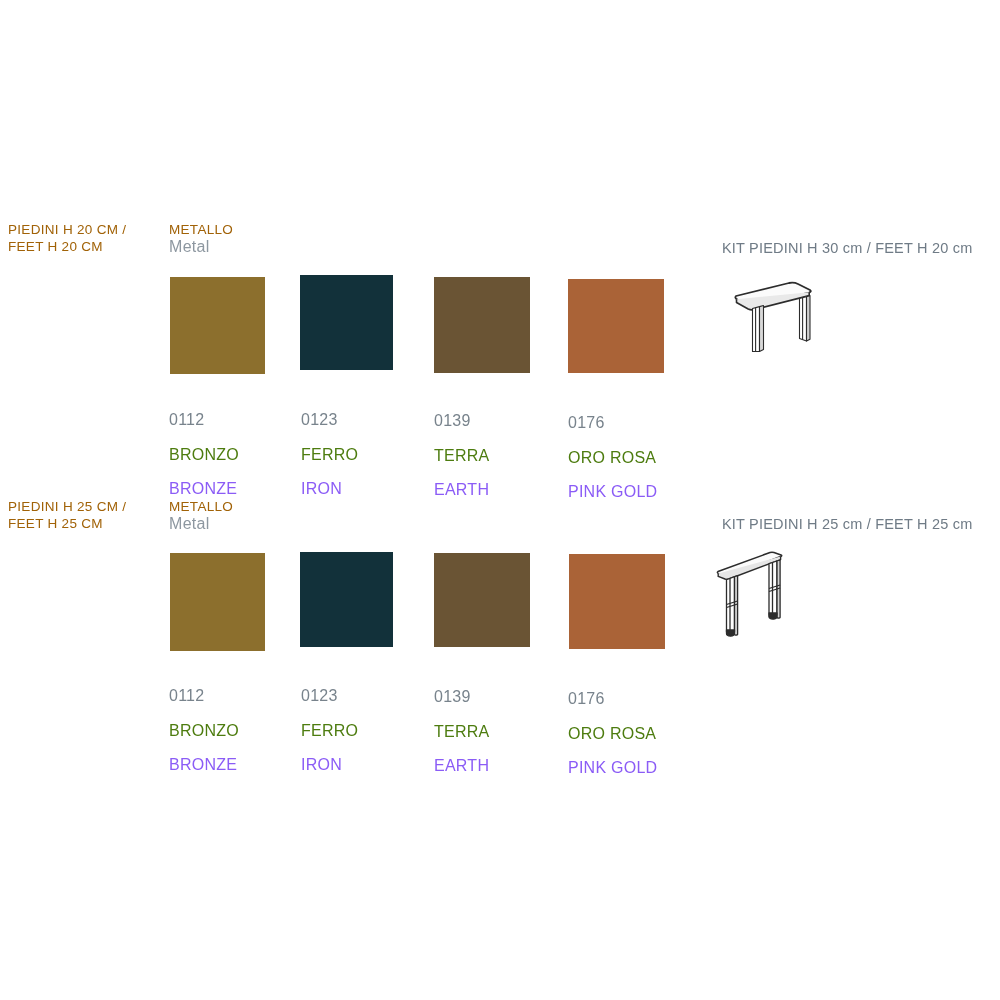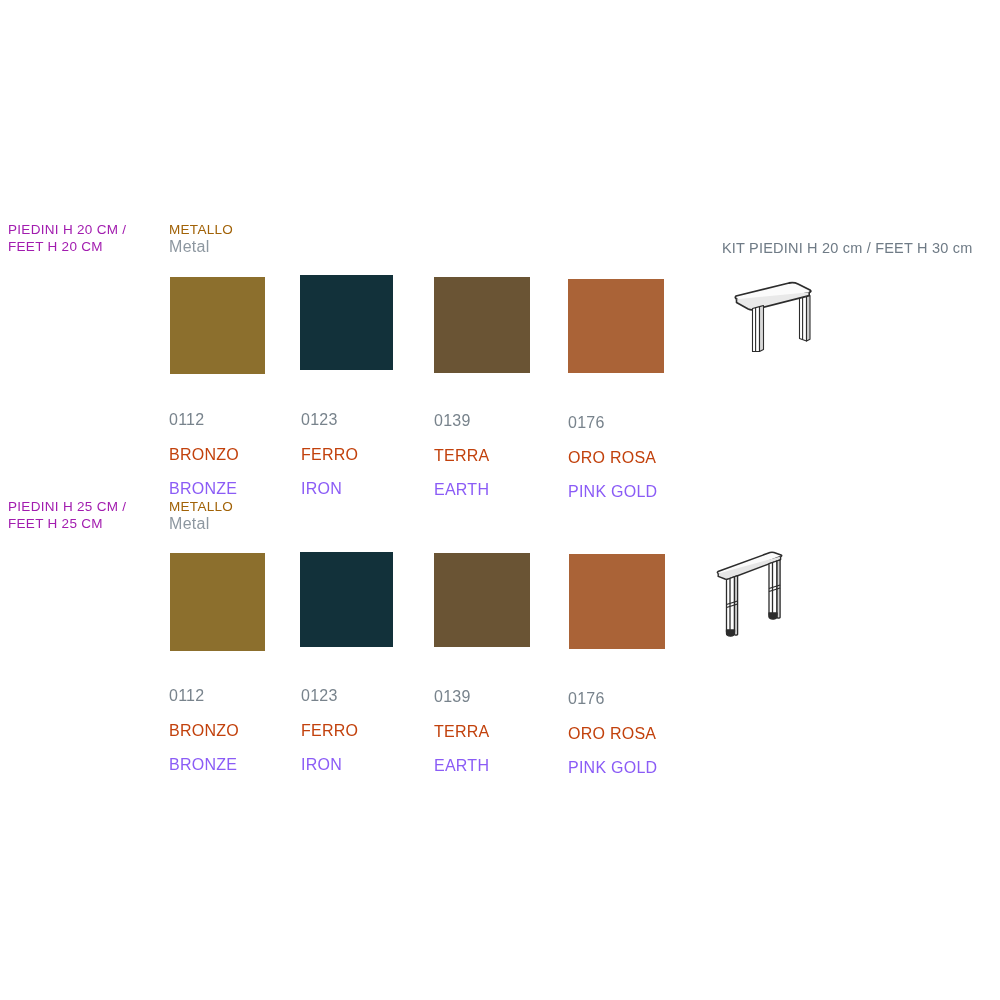--- a/index.html
+++ b/index.html
@@ -23,21 +23,21 @@
   }
 
   
   .abs { position: absolute; }
 
   
   .cat-label {
     font-size: 13.5px;
     line-height: 17px;
     letter-spacing: 0.3px;
-    color: #a21caf;
+    color: #a16207;
     white-space: pre-line;
   }
 
   
   .material-it {
     font-size: 13.5px;
     line-height: 17px;
     letter-spacing: 0.3px;
     color: #a16207;
   }
@@ -55,21 +55,21 @@
   }
   .swatch-caption {
     position: absolute;
     font-size: 16px;
     line-height: 17.2px;
     letter-spacing: 0.25px;
     color: #7c868f;
     white-space: pre-line;
   }
   .swatch-caption .code { display: block; color: #78838c; }
-  .swatch-caption .name-it { display: block; color: #c2410c; }
+  .swatch-caption .name-it { display: block; color: #4d7c0f; }
   .swatch-caption .name-en { display: block; color: #8b5cf6; }
 
   
   .kit-label {
     font-size: 14.5px;
     line-height: 19px;
     letter-spacing: 0.2px;
     color: #6f7b86;
     white-space: nowrap;
   }
@@ -113,21 +113,21 @@
       <span class="name-en">EARTH</span>
     </div>
 
     <div class="swatch" style="left:568px;top:279px;width:96px;height:94px;background:#aa6337;"></div>
     <div class="swatch-caption" style="left:568px;top:397px;width:130px;">
       <span class="code">0176</span>
       <span class="name-it">ORO ROSA</span>
       <span class="name-en">PINK GOLD</span>
     </div>
 
-    <div class="kit-label abs" style="left:722px;top:239px;">KIT PIEDINI H 20 cm / FEET H 30 cm</div>
+    <div class="kit-label abs" style="left:722px;top:239px;">KIT PIEDINI H 30 cm / FEET H 20 cm</div>
 
     <div class="kit-illustration" style="left:714px;top:272px;">
       <svg width="110" height="82" viewBox="0 0 110 82" xmlns="http://www.w3.org/2000/svg">
         <g fill="none" stroke="#2c2c2c" stroke-width="1.1" stroke-linejoin="round">
 
           <path d="M22 24 L75 11 Q80 10 84 12 L96 18 Q98 19.5 95 20.5 L41 34 Q37 35 34 33.5 L22.5 27 Q20.5 25.8 22 24 Z" fill="#fbfbfb" stroke="#2c2c2c" stroke-width="1.8"></path>
 
           <path d="M22.5 27.2 L22.5 30.5 L34.2 37 Q37.2 38.5 41.2 37.4 L95.2 23.6 L95.2 20.3" fill="#e9e9e9" stroke="#2c2c2c" stroke-width="1.6"></path>
 
           <path d="M38.5 36.5 L38.5 79.5 L45.5 79.5 L45.5 34.6 Z" fill="#ffffff"></path>
@@ -173,20 +173,21 @@
       <span class="name-en">EARTH</span>
     </div>
 
     <div class="swatch" style="left:569px;top:541px;width:96px;height:95px;background:#aa6337;"></div>
     <div class="swatch-caption" style="left:568px;top:660px;width:130px;">
       <span class="code">0176</span>
       <span class="name-it">ORO ROSA</span>
       <span class="name-en">PINK GOLD</span>
     </div>
 
+    <div class="kit-label abs" style="left:722px;top:502px;">KIT PIEDINI H 25 cm / FEET H 25 cm</div>
 
     <div class="kit-illustration" style="left:712px;top:533px;">
       <svg width="100" height="95" viewBox="0 0 100 95" xmlns="http://www.w3.org/2000/svg">
         <g fill="none" stroke="#2c2c2c" stroke-width="1.3" stroke-linejoin="round">
 
           <path d="M6 25.5 L58 6.5 Q60 5.9 62 6.5 L69 9 Q70.6 9.7 68.6 10.5 L17 29.8 Q15 30.5 13 29.9 L6.2 27.4 Q4.6 26.6 6 25.5 Z" fill="#fbfbfb" stroke="#2c2c2c" stroke-width="1.5"></path>
           <path d="M6.2 27.4 L6.2 30.4 L13 33 Q15 33.7 17 33 L68.6 13.6 L68.6 10.4" fill="#e6e6e6" stroke="#2c2c2c" stroke-width="1.4"></path>
 
           <path d="M14.5 33.6 L14.5 87.5 Q14.5 90 18.5 90 Q22.5 90 22.5 87.5 L22.5 30.6 Z" fill="#ffffff"></path>
           <path d="M22.5 30.6 L22.5 87.5 Q22.5 90 25.6 88.6 L25.6 29.6 Z" fill="#d4d4d4"></path>

